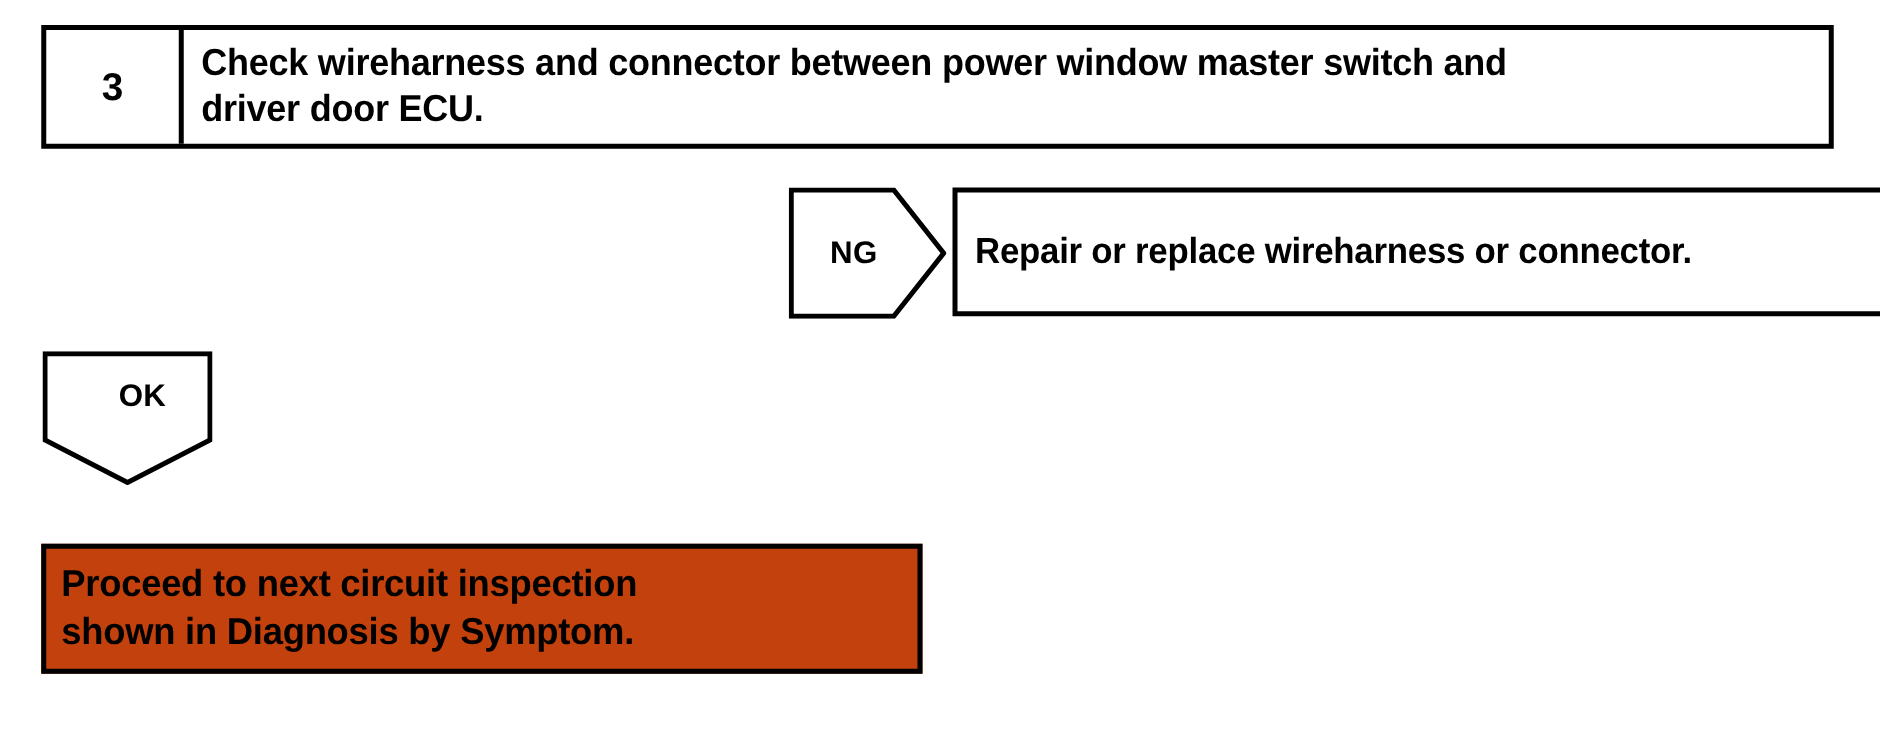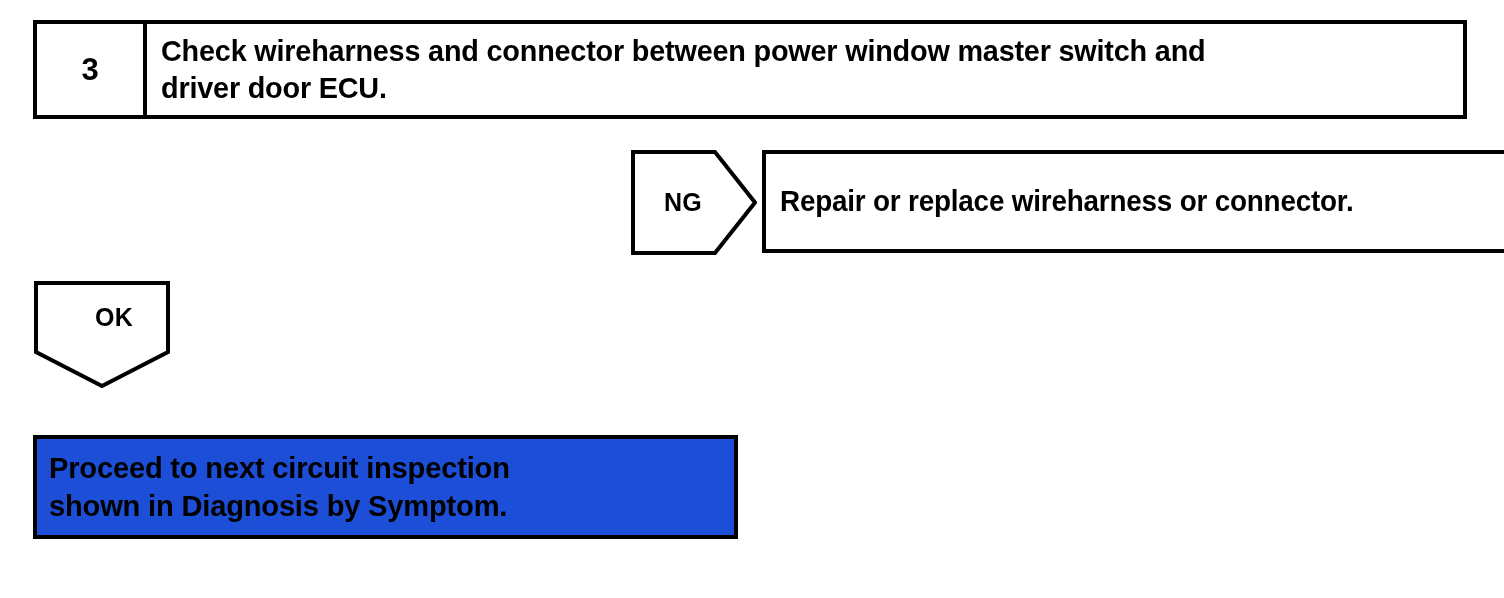--- a/index.html
+++ b/index.html
@@ -143,21 +143,21 @@
     position: absolute;
     left: 33px;
     top: 435px;
     width: 705px;
     height: 104px;
     border: 4px solid #000;
     box-sizing: border-box;
     display: flex;
     align-items: center;
     padding-left: 12px;
-    background: #1d4ed8;
+    background: #c2410c;
   }
   .result-text {
     font-size: 30px;
     font-weight: bold;
     line-height: 1.28;
     letter-spacing: -0.2px;
     transform: scaleX(0.97);
     transform-origin: left center;
     white-space: pre-line;
   }

